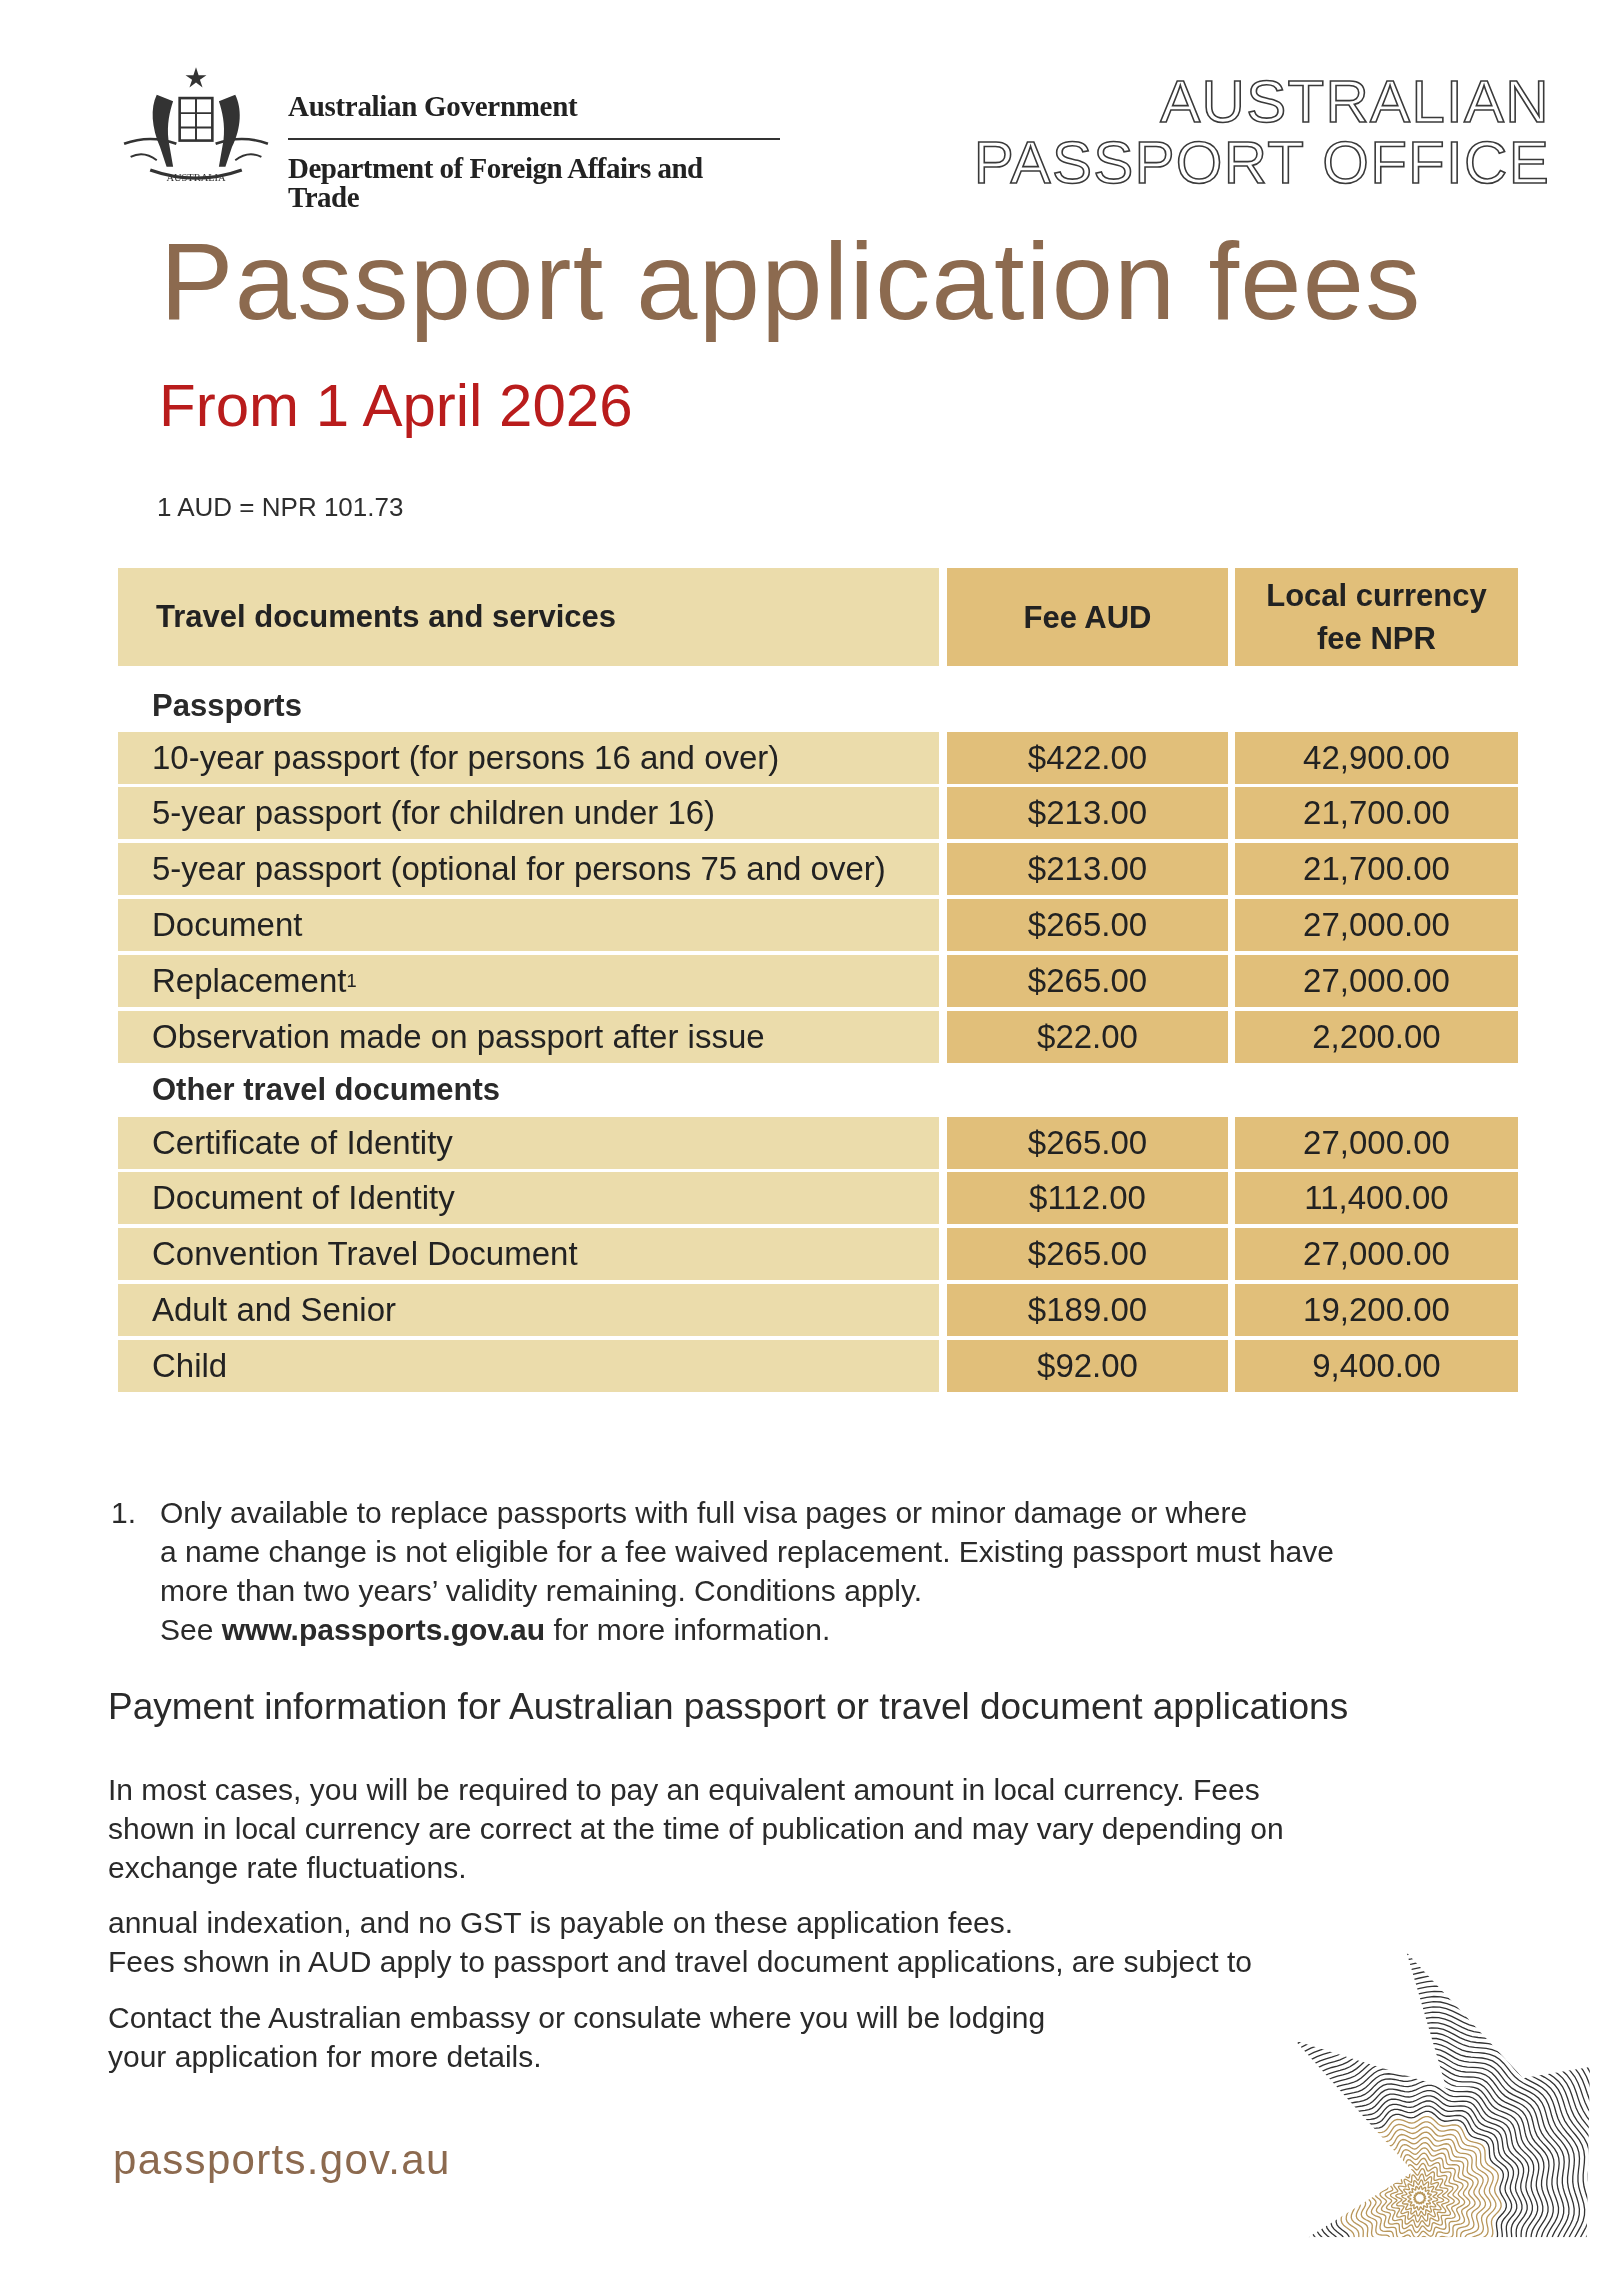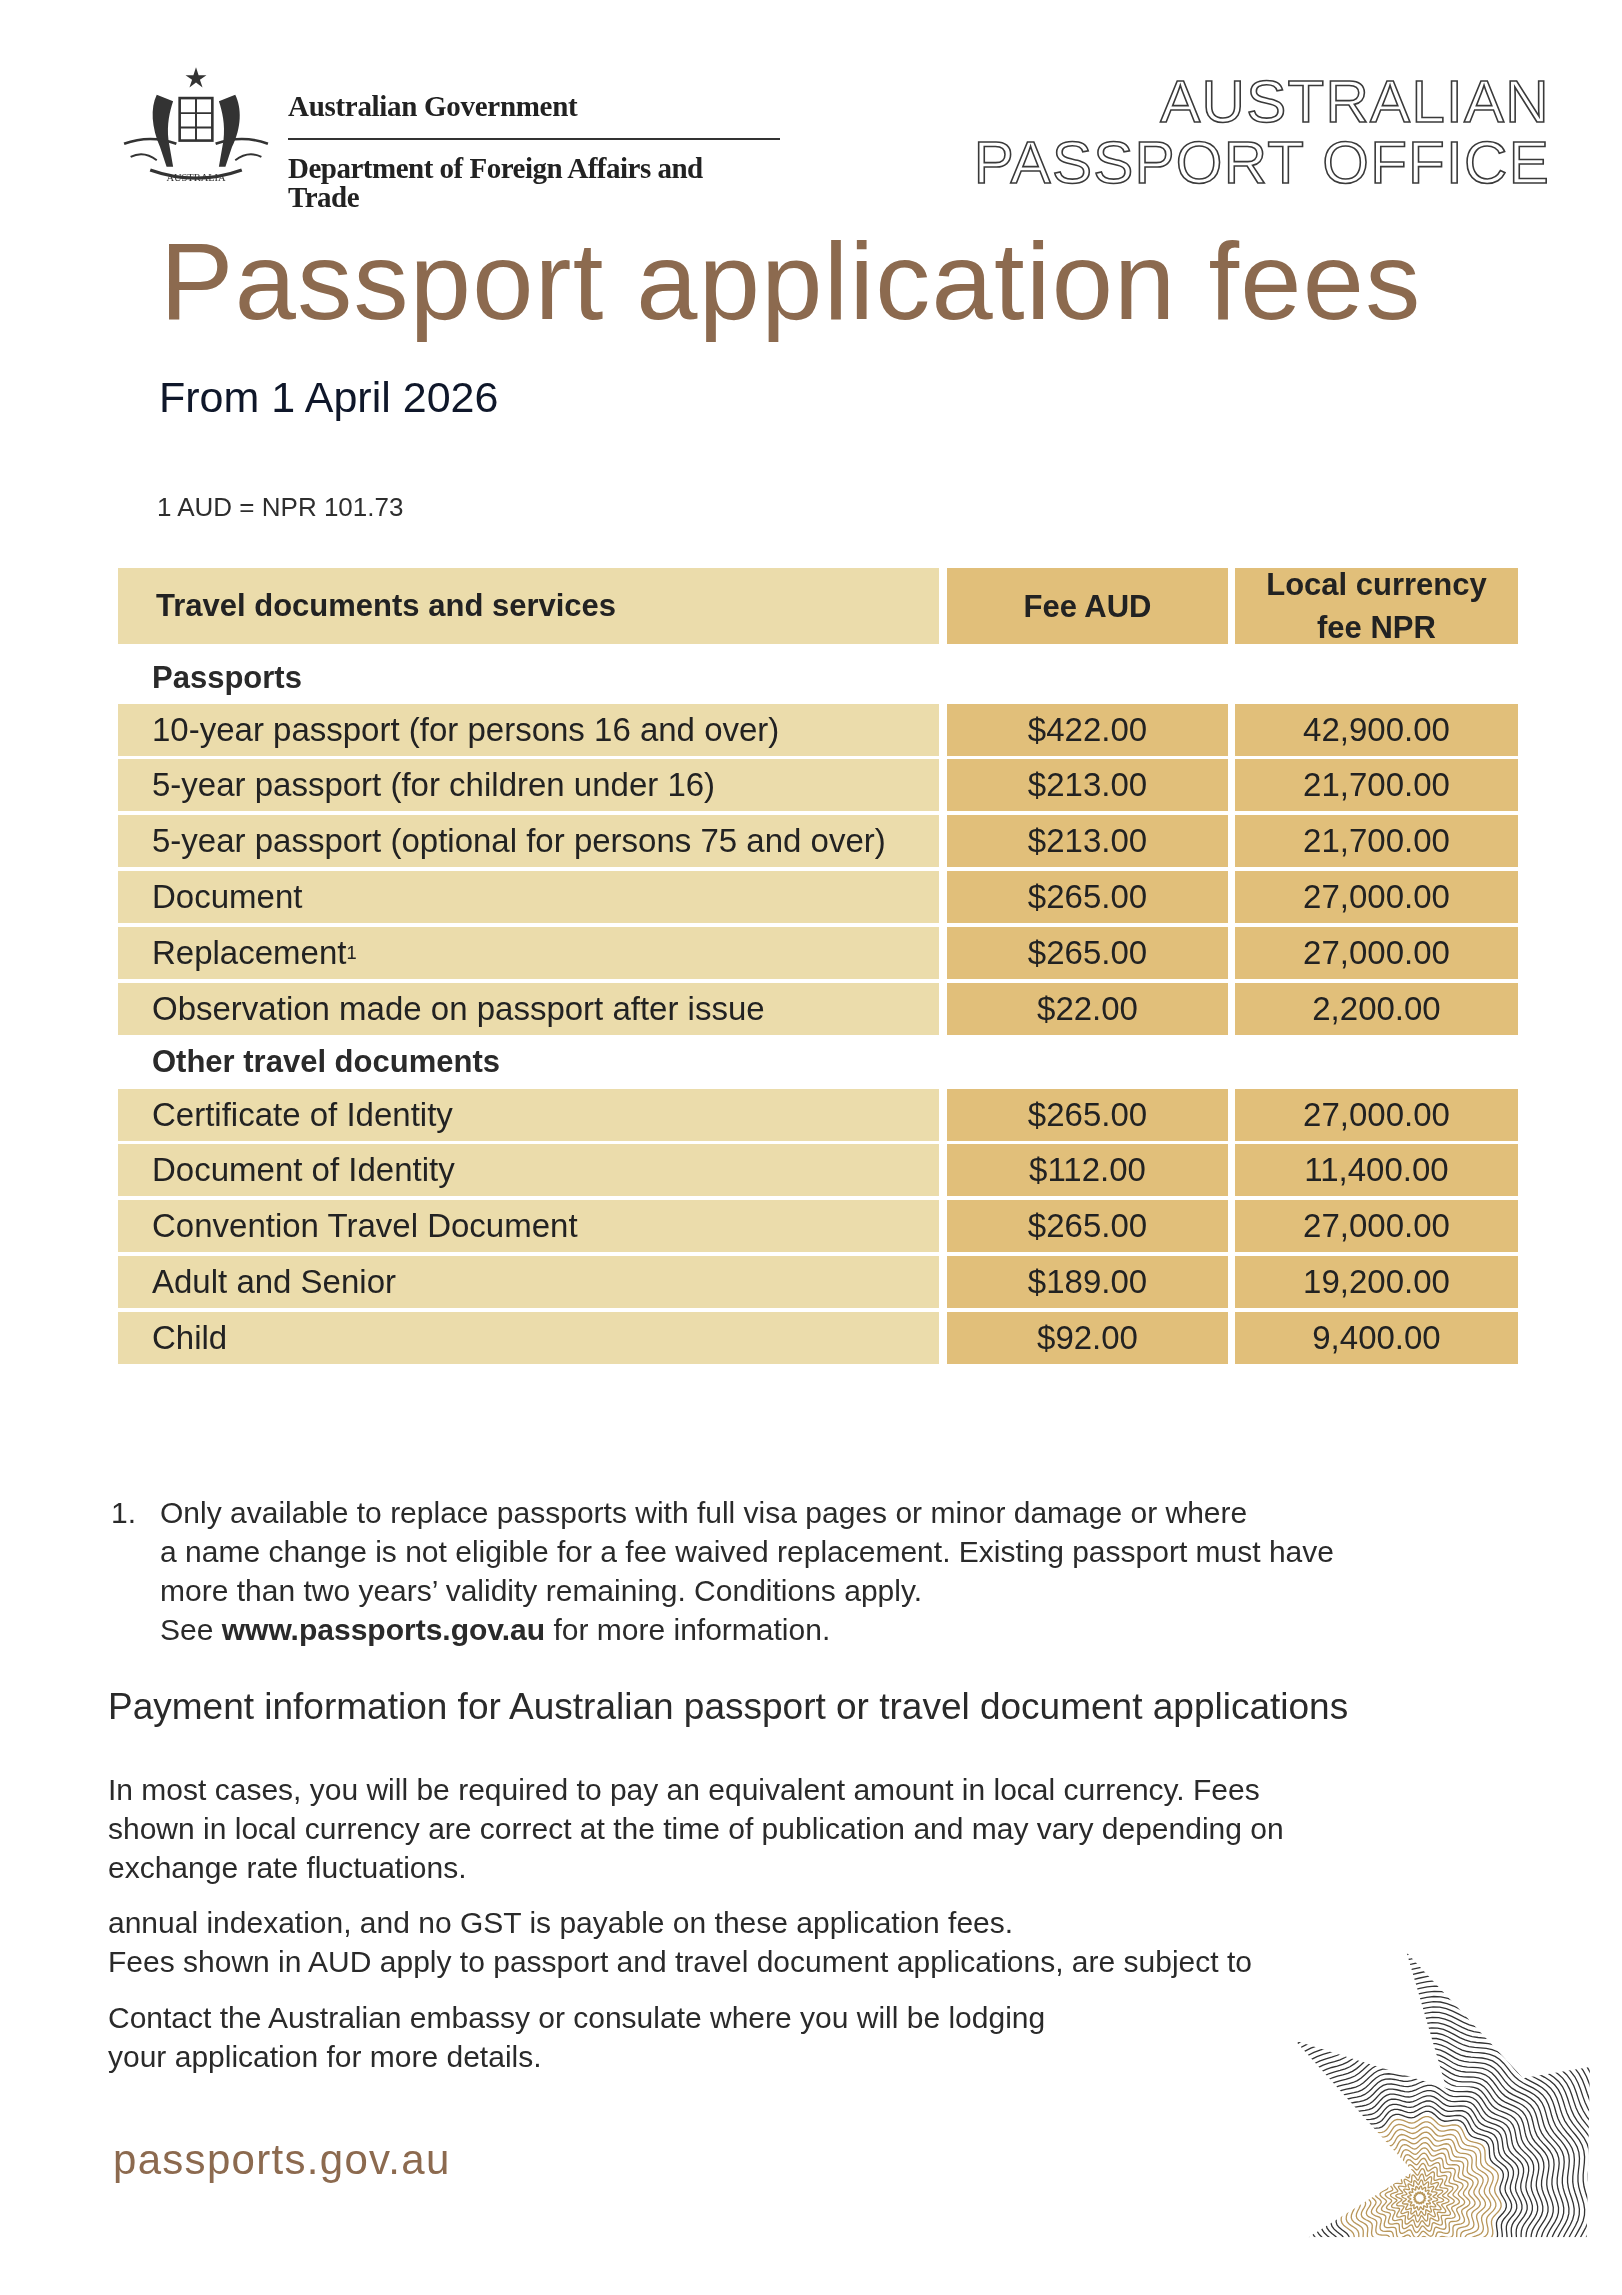--- a/index.html
+++ b/index.html
@@ -16,35 +16,35 @@
               font-size: 29px; color: #222; letter-spacing: -0.5px; line-height: 1; }
 
   .apo { position: absolute; right: 72px; top: 71px; text-align: right;
          font-family: "Liberation Sans", sans-serif; font-size: 60px; line-height: 61px;
          color: transparent; -webkit-text-stroke: 1.6px #3a3a3a; letter-spacing: 1.3px;
          font-weight: normal; }
 
   
   .title { position: absolute; left: 160px; top: 226px; font-size: 110px;
            color: #8c6a4f; font-weight: normal; letter-spacing: 1.3px; line-height: 1; }
-  .subtitle { position: absolute; left: 159px; top: 376px; font-size: 43px;
-              color: #0f172a; line-height: 1; }
+  .subtitle { position: absolute; left: 159px; top: 376px; font-size: 60px;
+              color: #b91c1c; line-height: 1; }
   .rate { position: absolute; left: 157px; top: 492px; font-size: 26px; color: #2e2e2e; }
 
   
   .fee-table { position: absolute; left: 118px; top: 568px; width: 1400px; }
   .row { position: relative; height: 52px; margin-bottom: 3.9px; }
   .cell { position: absolute; top: 0; bottom: 0; display: flex; align-items: center; }
   .c-desc { left: 0; width: 821px; background: #ebdcab; padding-left: 34px; box-sizing: border-box;
             font-size: 33px; color: #222; }
   .c-aud { left: 829px; width: 281px; background: #e1bf7a; justify-content: center;
            font-size: 33px; color: #222; }
   .c-npr { left: 1117px; width: 283px; background: #e1bf7a; justify-content: center;
            font-size: 33px; color: #222; }
-  .row.header { height: 76px; margin-bottom: 10px; }
+  .row.header { height: 98px; margin-bottom: 16px; }
   .row.header .c-desc { font-weight: bold; font-size: 31px; padding-left: 38px; }
   .row.header .c-aud, .row.header .c-npr { font-weight: bold; font-size: 31px; text-align: center; line-height: 43px; }
   .npr-hdr { display: block; text-align: center; }
   .section { height: 47px; display: flex; align-items: center; padding-left: 34px;
              font-weight: bold; font-size: 31px; color: #2a2a2a; margin-bottom: 2.6px; }
   sup { font-size: 18.3px; vertical-align: super; line-height: 0; }
 
   
   .footnote { position: absolute; left: 111px; top: 1493px; width: 1374px;
               font-size: 30px; line-height: 39px; color: #2a2a2a; }

